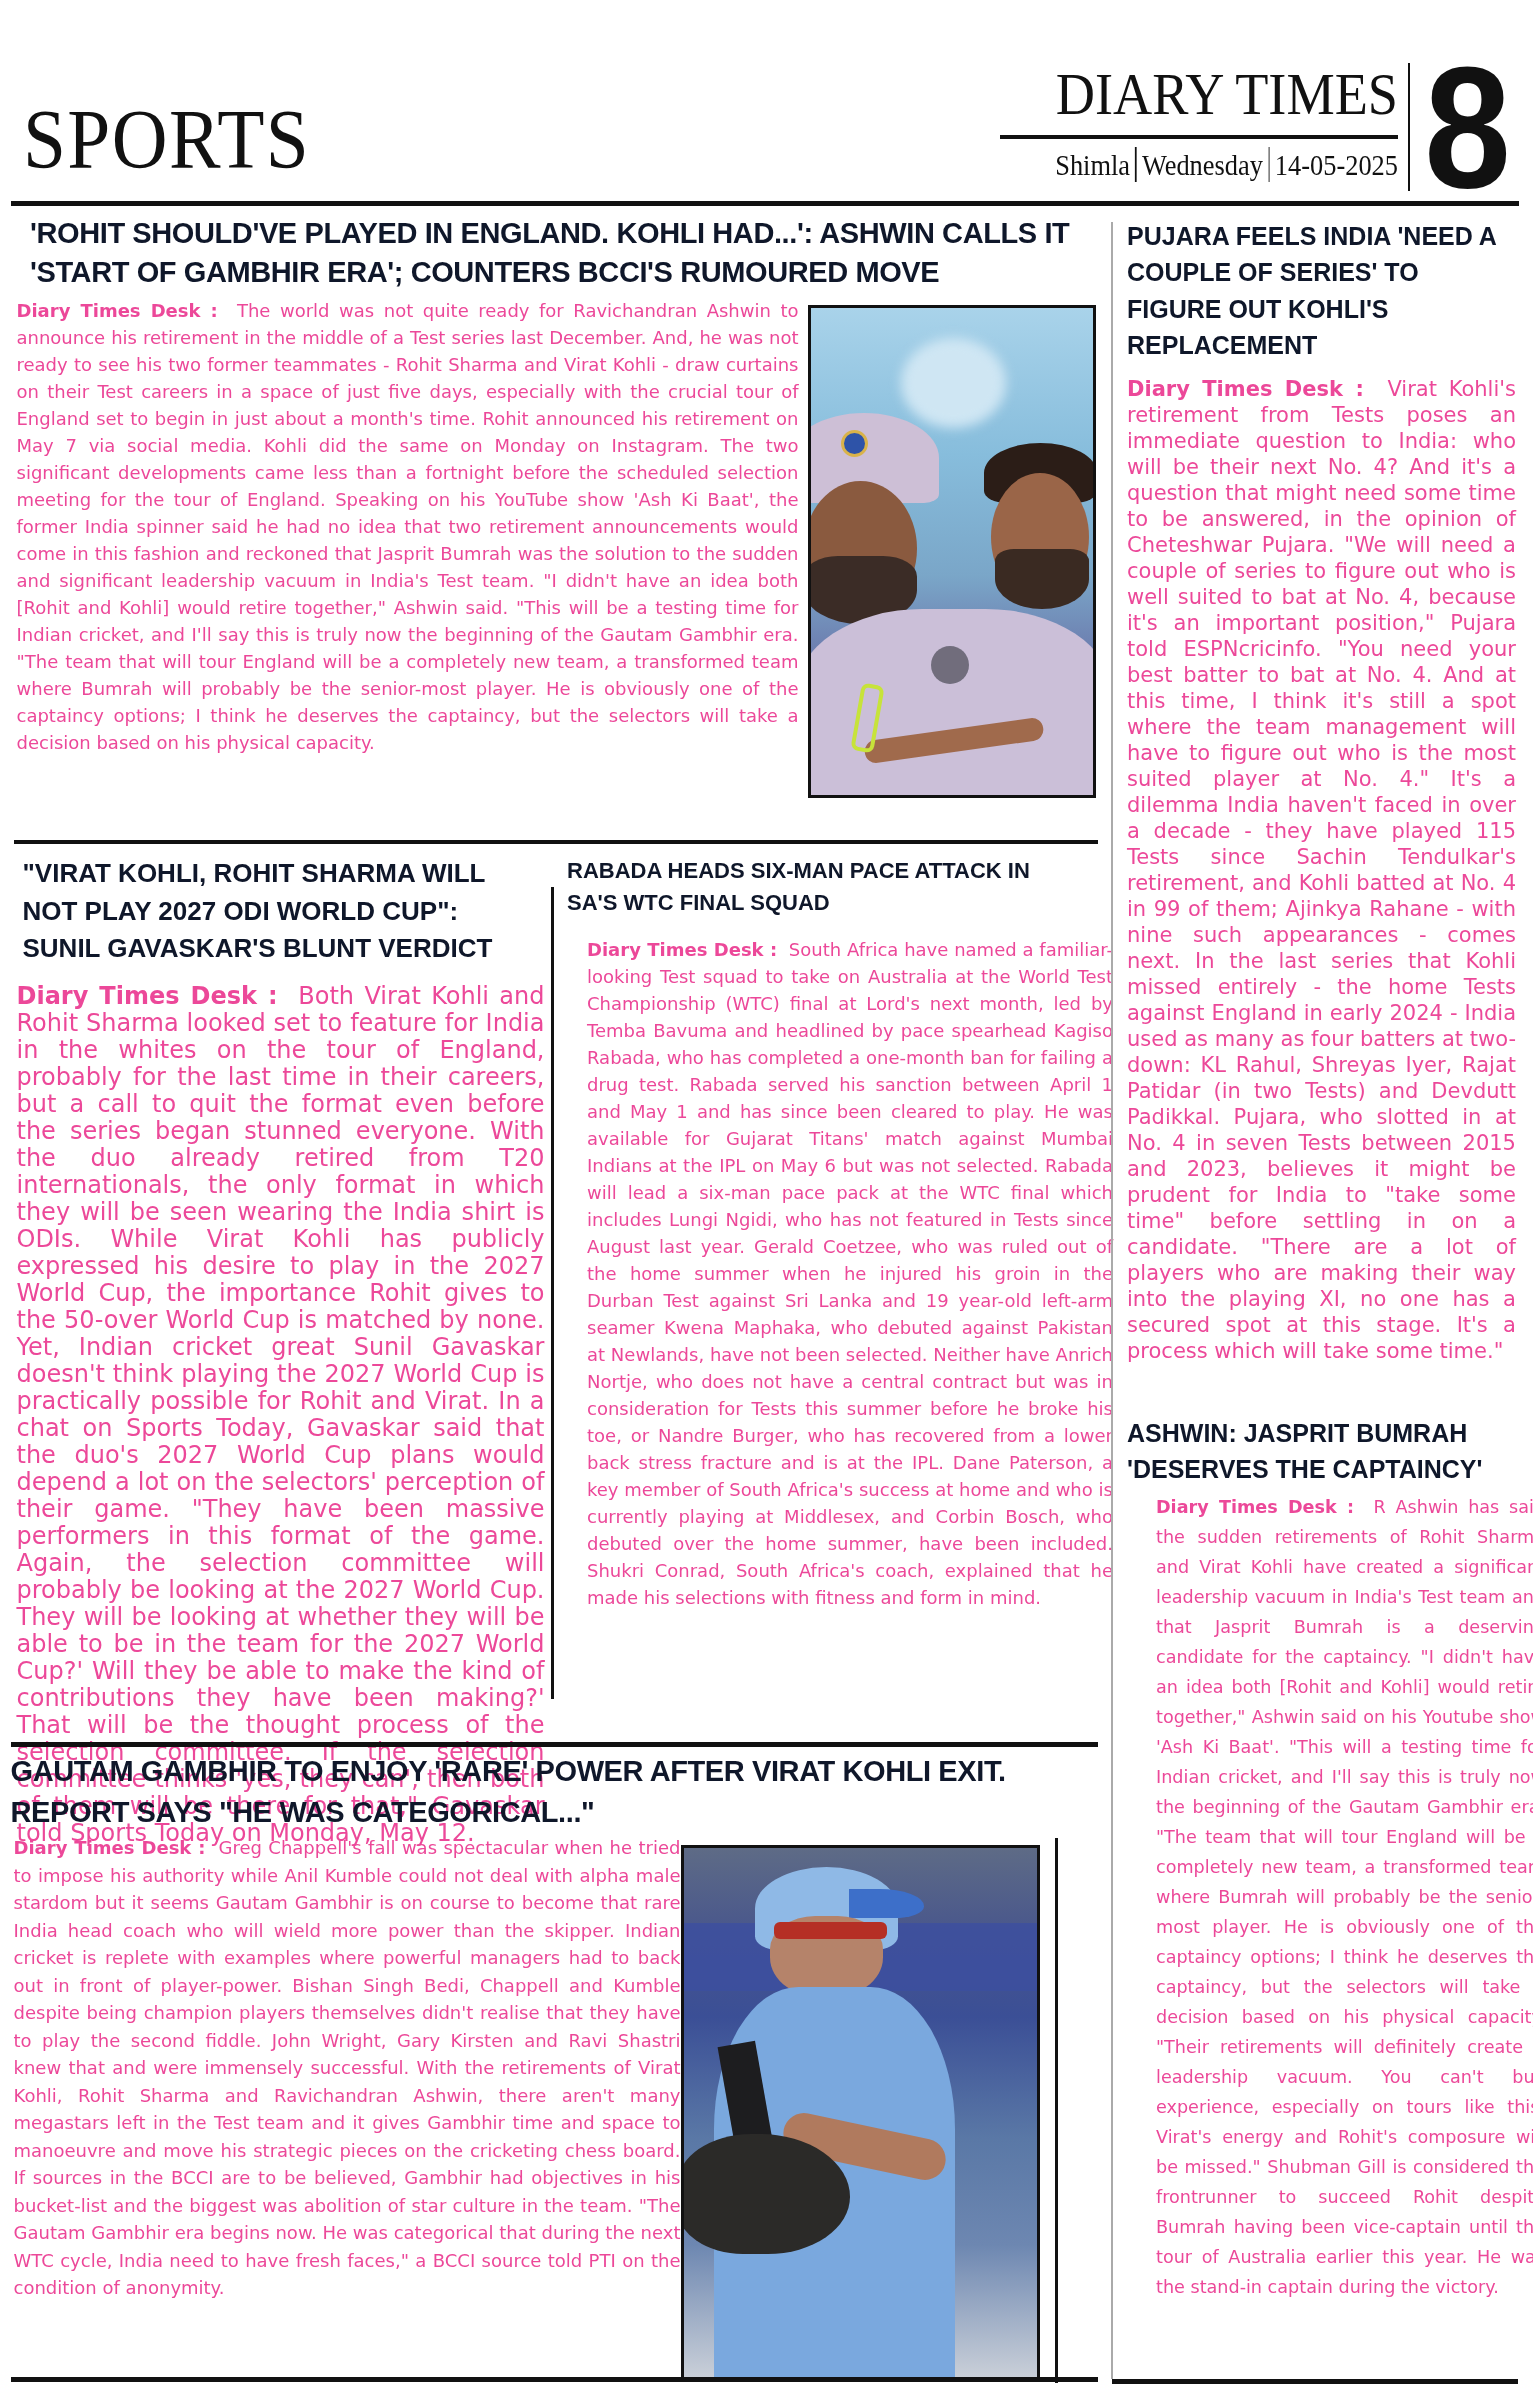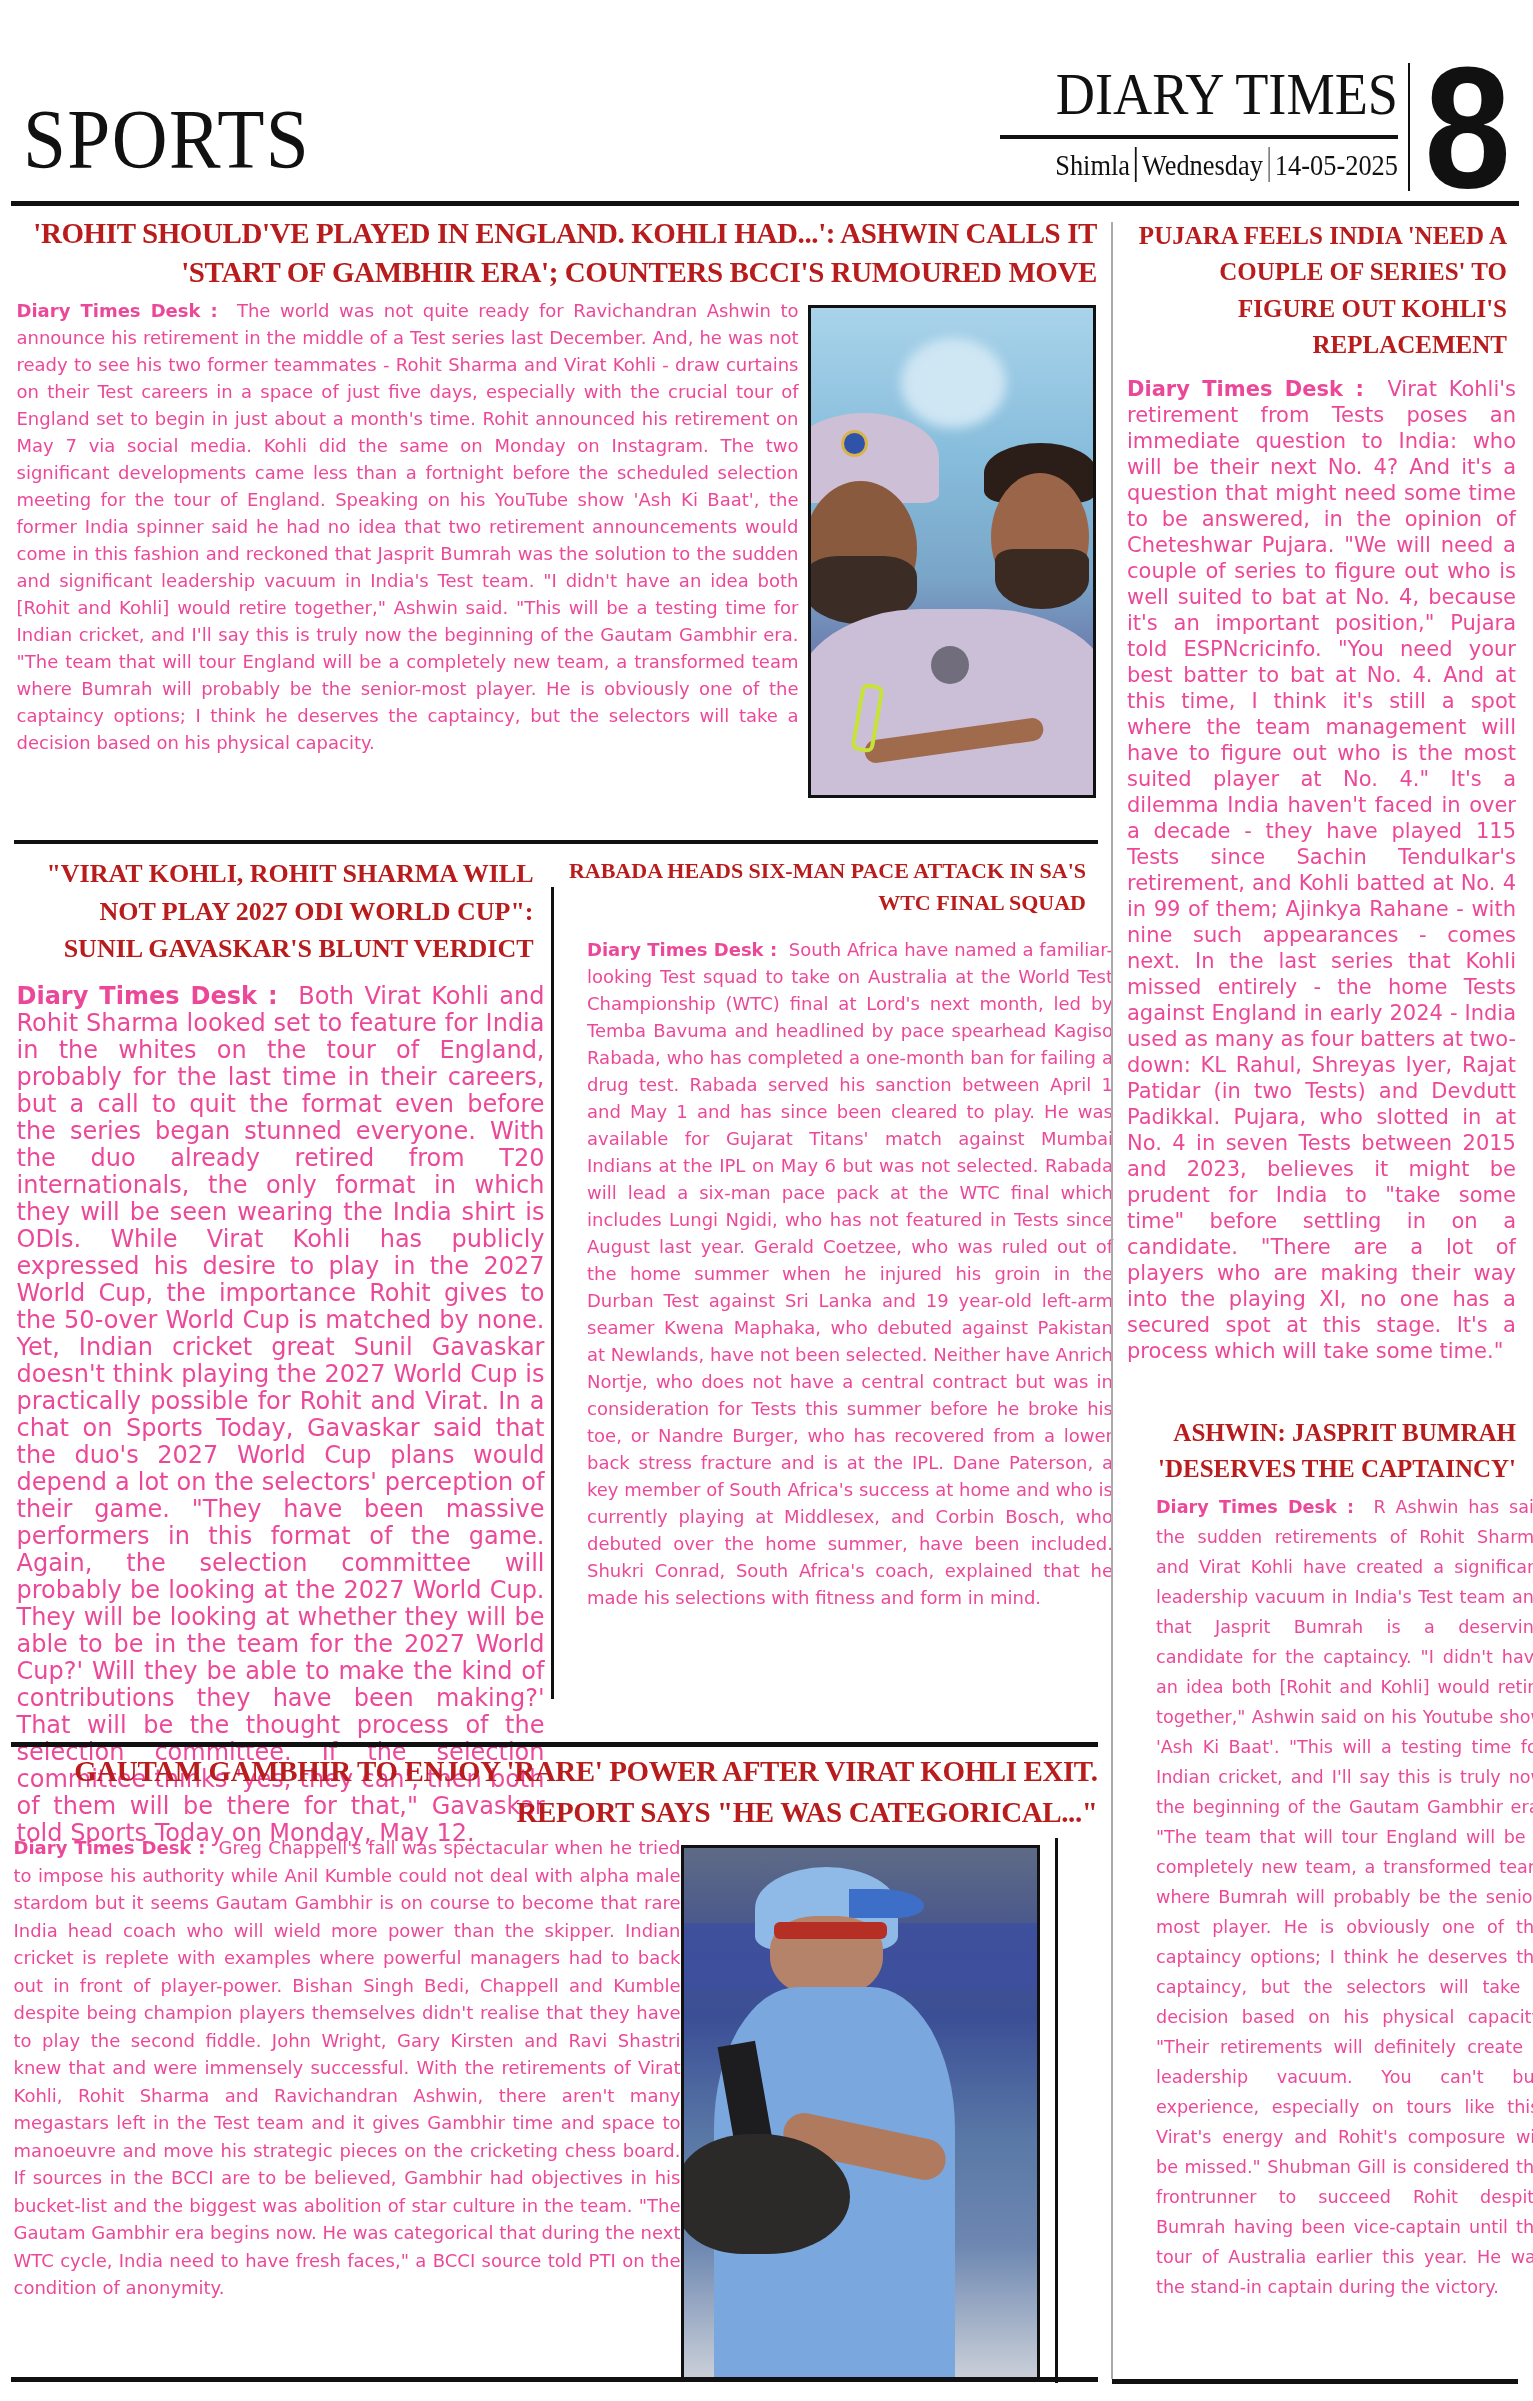--- a/index.html
+++ b/index.html
@@ -31,22 +31,22 @@
   .vbar-head { left: 1408px; top: 63px; width: 2.3px; height: 128px; background: #111; }
   .page-number {
     left: 1415px; top: 50px; width: 105px; text-align: center;
     font-family: "Liberation Sans", sans-serif; font-weight: bold; font-size: 173px; line-height: 0.9;
     transform: scaleX(0.9); transform-origin: center top;
   }
   .hrule { background: #111; height: 4.5px; }
 
   
   .headline {
-    font-family: Liberation Serif, serif; font-weight: bold; text-transform: uppercase;
-    text-align: right; color: #b91c1c; line-height: 1.35;
+    font-family: Liberation Sans, sans-serif; font-weight: bold; text-transform: uppercase;
+    text-align: left; color: #0f172a; line-height: 1.35;
   }
   .body-text {
     font-family: "DejaVu Sans", sans-serif; text-align: justify; color: #ec4899;
     hyphens: none;
   }
   .byline { font-weight: bold; }
 
   
   #a1-head { left: 30px; top: 214px; width: 1067px; font-size: 29px; letter-spacing: -0.4px; }
   #a1-body { left: 16.5px; top: 297px; width: 782px; font-size: 18px; line-height: 27px; }

